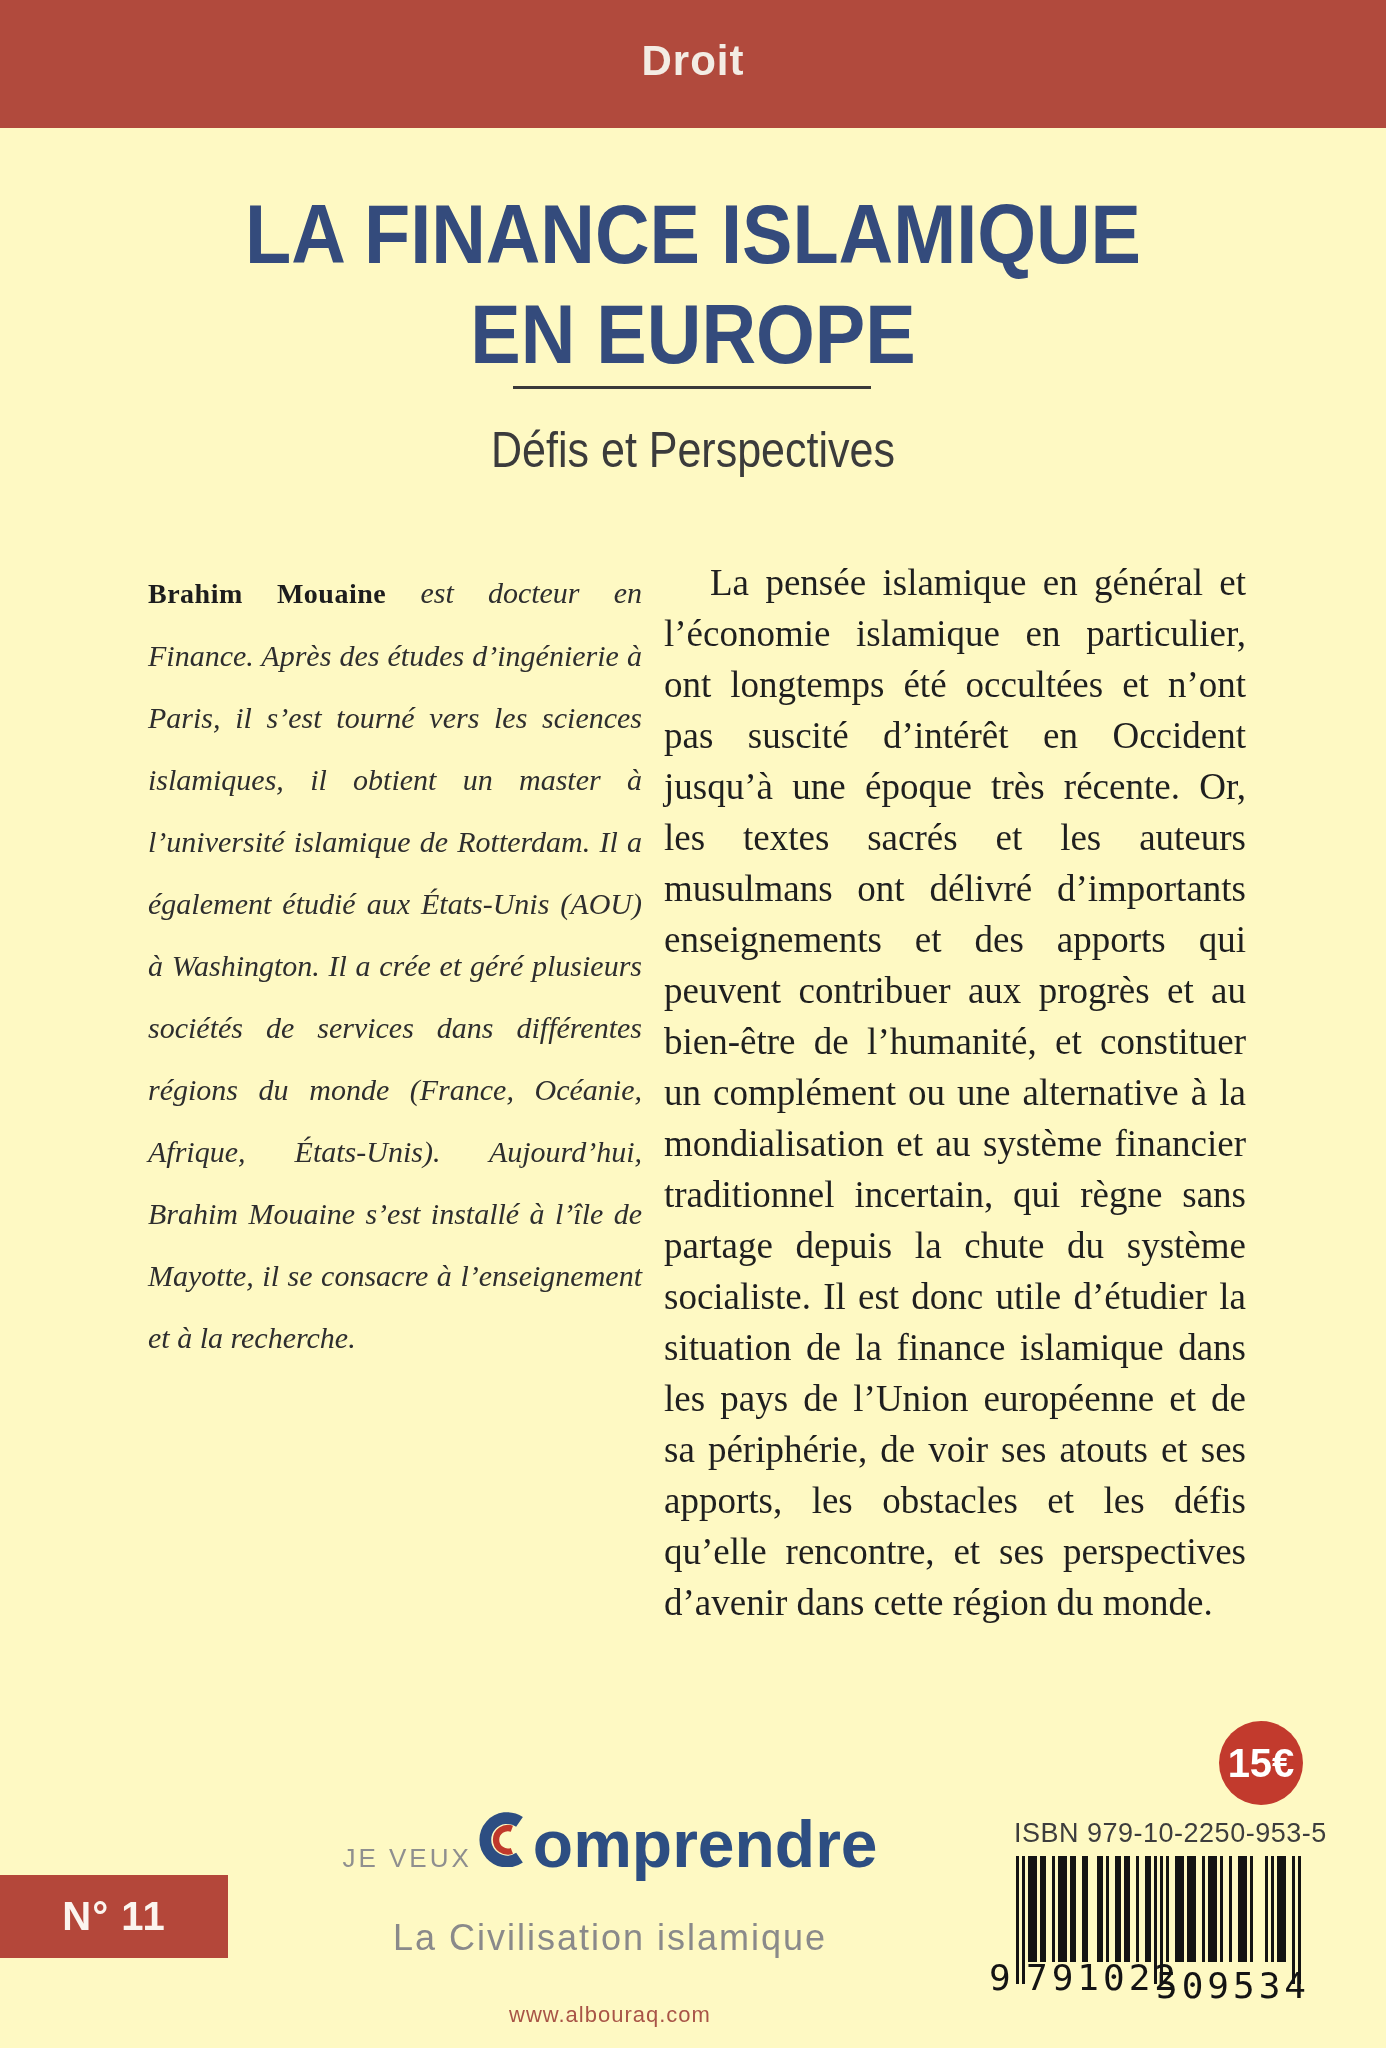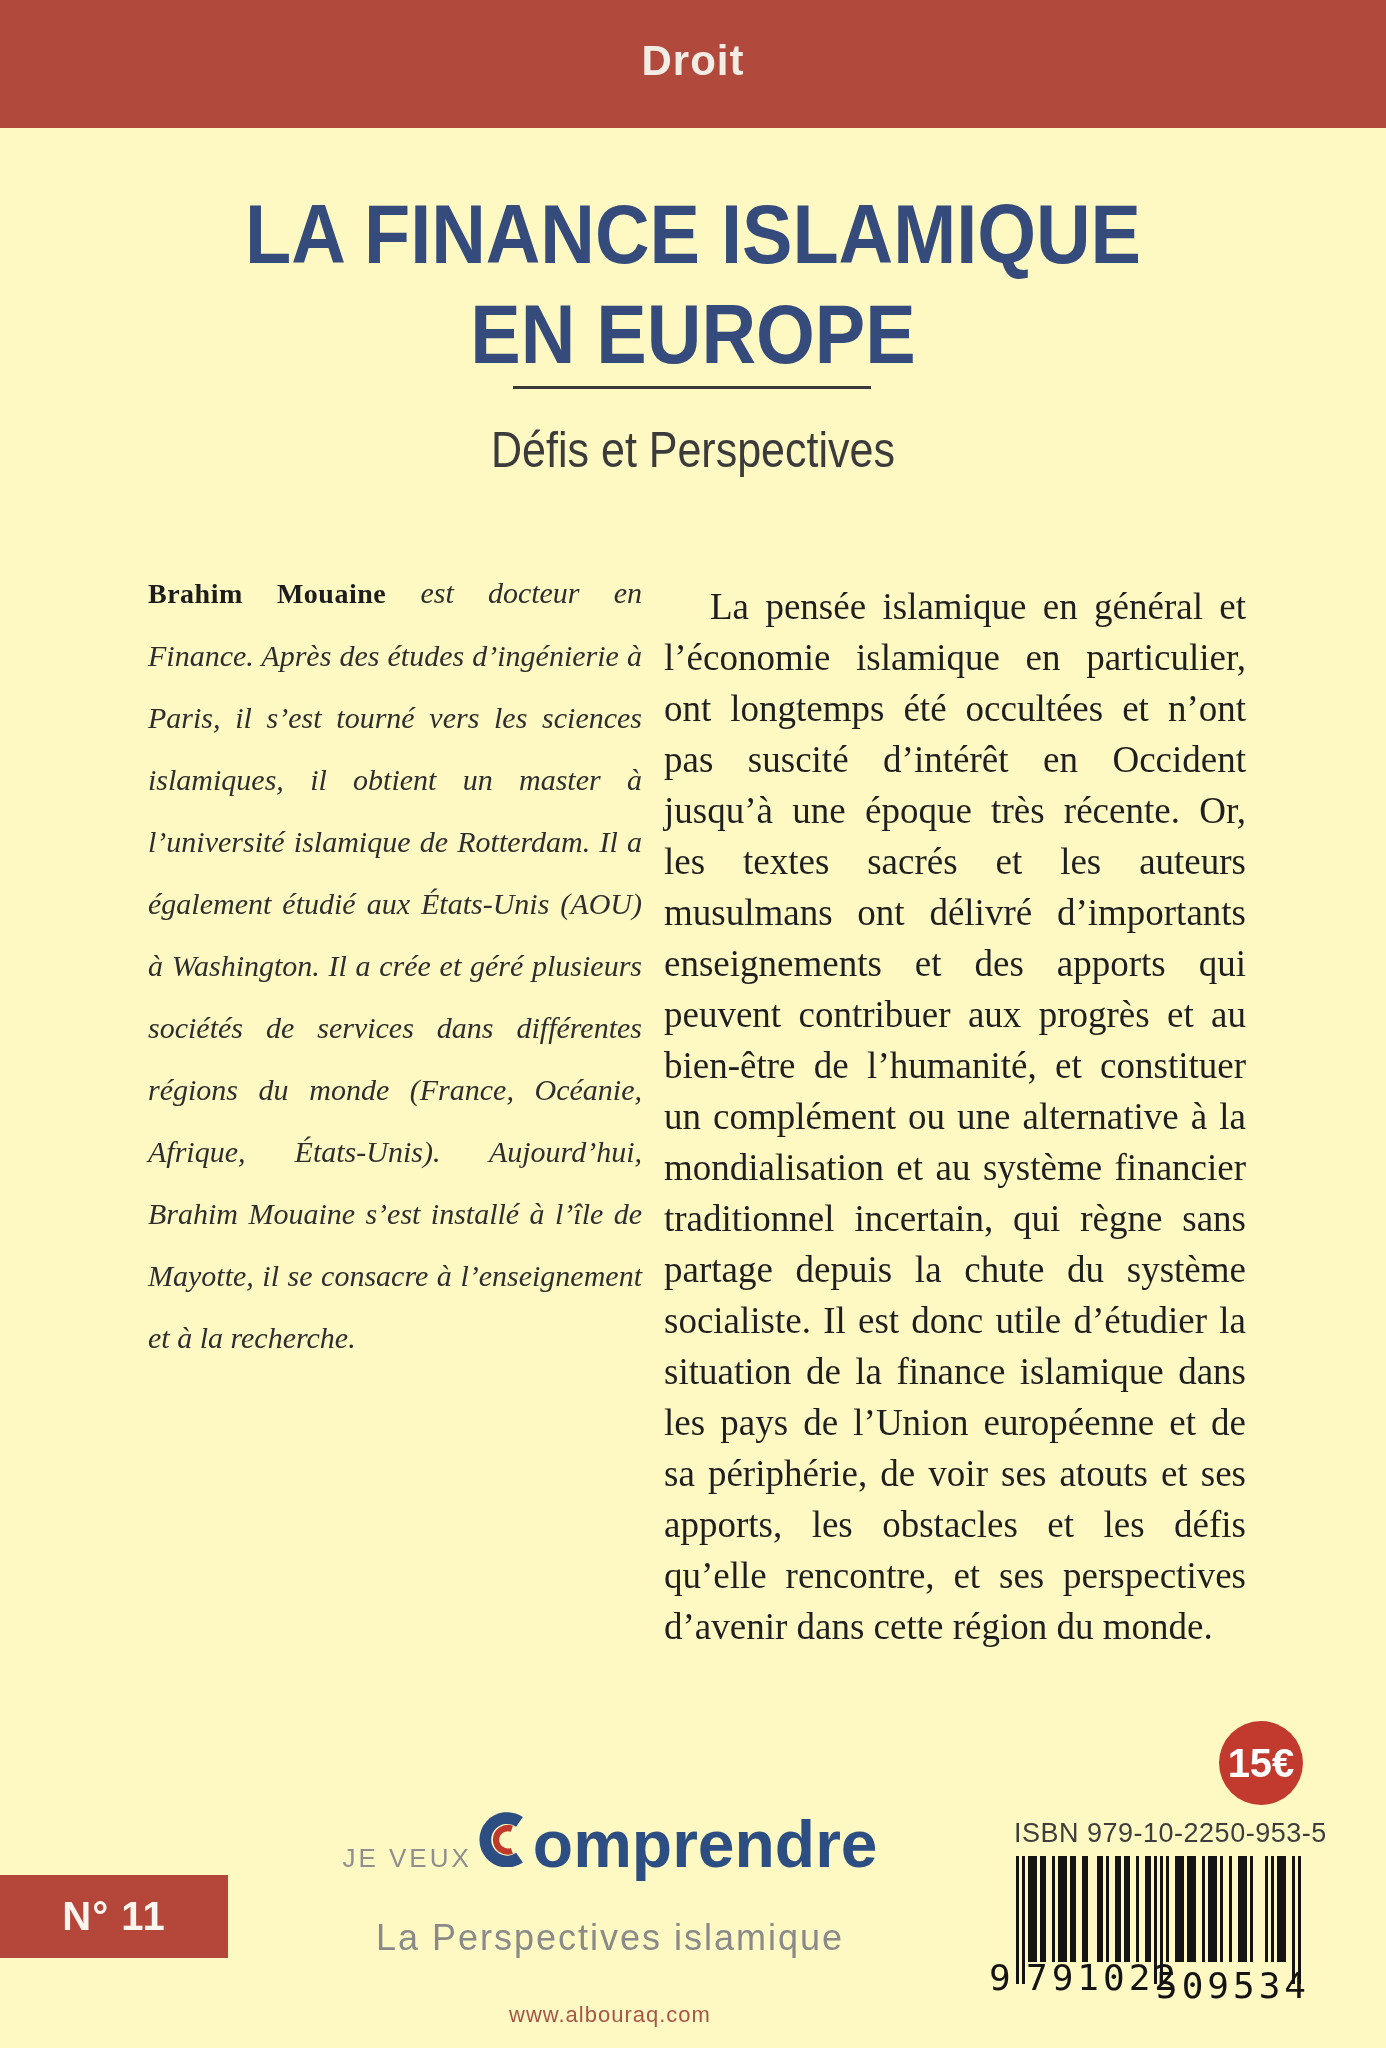--- a/index.html
+++ b/index.html
@@ -43,21 +43,21 @@
     position:absolute;left:148px;top:532px;width:494px;
     font-family:"Liberation Serif",serif;
     font-style:italic;font-size:30px;line-height:62px;
     color:#2e2e2e;text-align:justify;
   }
   .bio b{
     font-style:normal;font-weight:700;font-size:28px;
     letter-spacing:.5px;color:#1d1d1d;
   }
   .synopsis{
-    position:absolute;left:664px;top:544px;width:582px;
+    position:absolute;left:664px;top:520px;width:582px;
     font-family:"Liberation Serif",serif;
     font-size:37px;line-height:51px;color:#1f1f1f;
     text-align:justify;text-indent:46px;
   }
   
   .price{
     position:absolute;left:1219px;top:1721px;width:84px;height:84px;
     border-radius:50%;background:#c23a2d;
     display:flex;align-items:center;justify-content:center;
     color:#fff;font-size:40px;font-weight:700;
@@ -237,20 +237,20 @@
     <span class="bc-digit bc-g2">509534</span>
   </div>
 
   <div class="brand">
     <span class="prefix">JE VEUX</span><svg width="58" height="58" viewBox="0 0 64 64">
       <path d="M 45.8 14.3 A 24 24 0 1 0 45.8 53.7" fill="none" stroke="#2d4e82" stroke-width="13" stroke-linecap="butt"></path>
       <path d="M 37.4 21.8 A 13 13 0 1 0 37.4 46.2" fill="none" stroke="#c0392b" stroke-width="7" stroke-linecap="butt"></path>
     </svg><span class="rest">omprendre</span>
   </div>
 
-  <div class="collection">La Perspectives islamique</div>
+  <div class="collection">La Civilisation islamique</div>
   <div class="website">www.albouraq.com</div>
 
   <div class="issue">
     <span>N° 11</span>
   </div>
 
 </div>
 
 </body></html>

